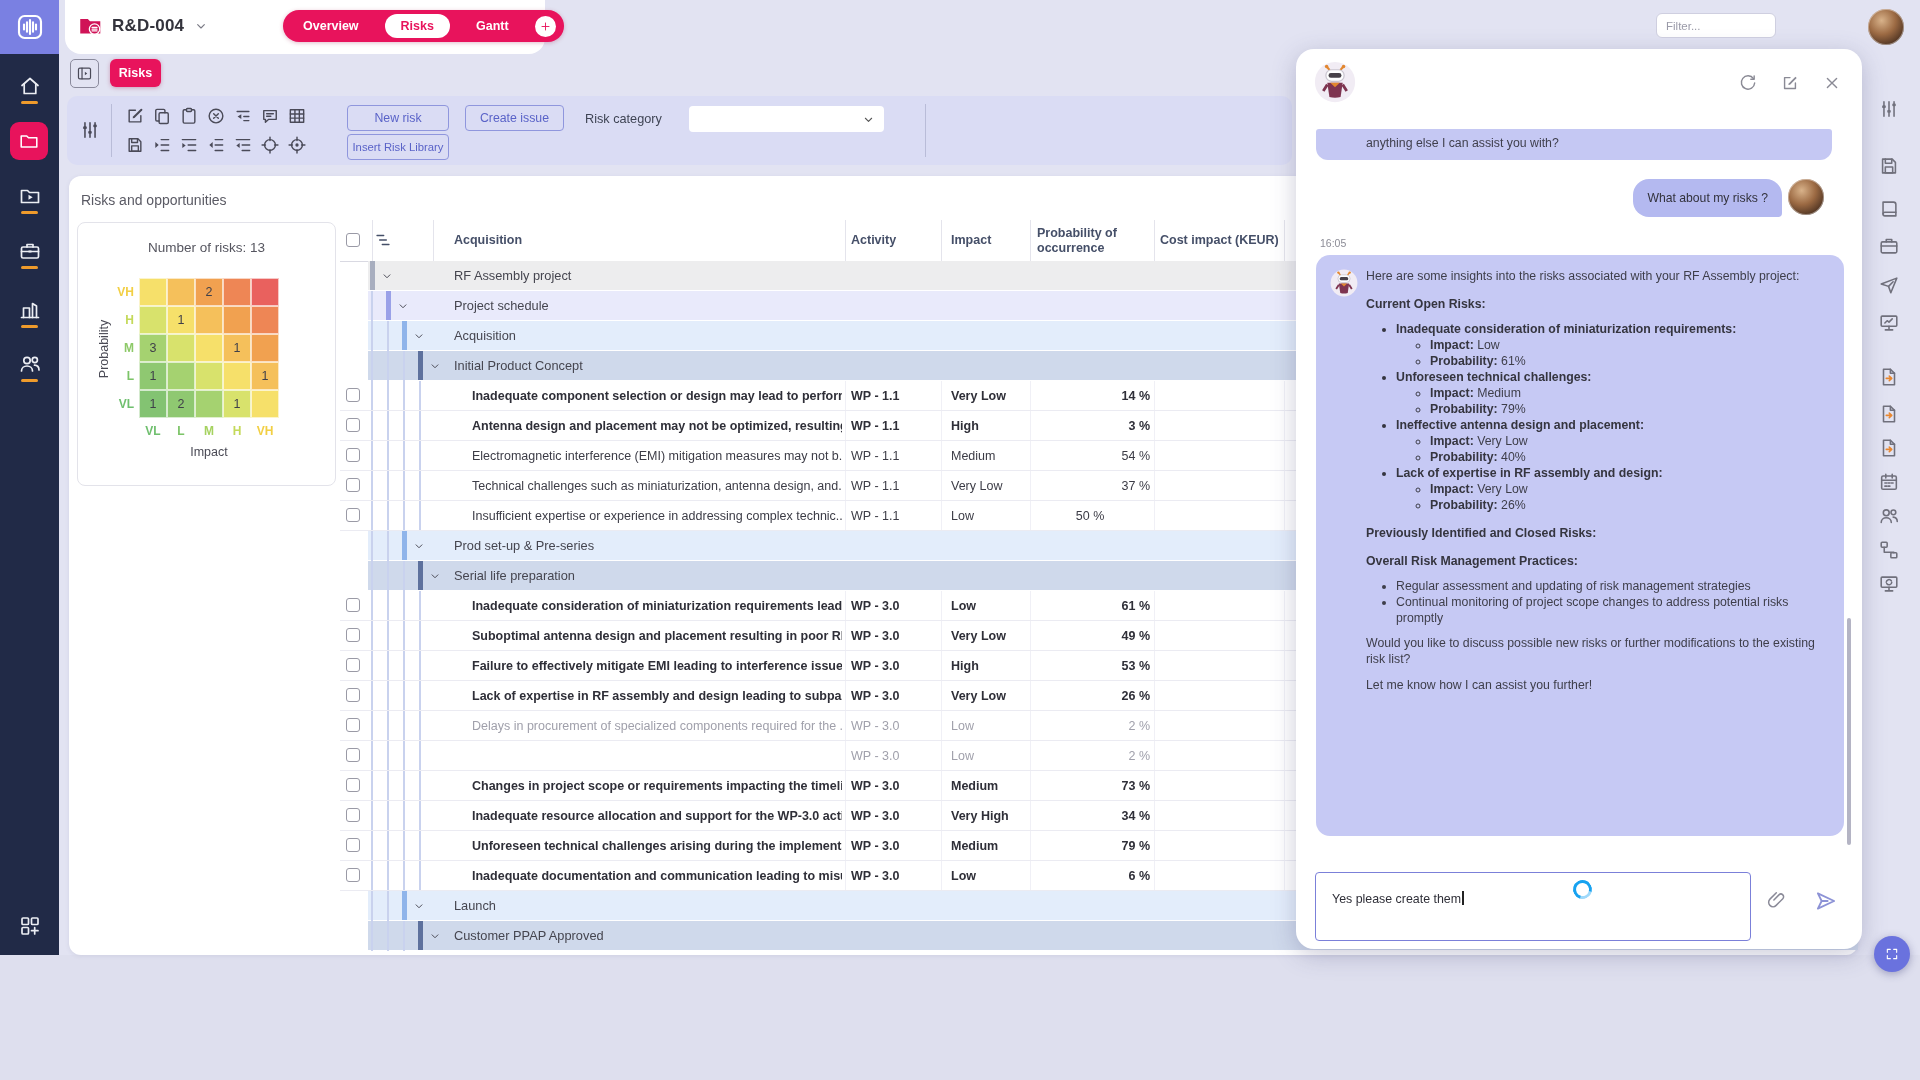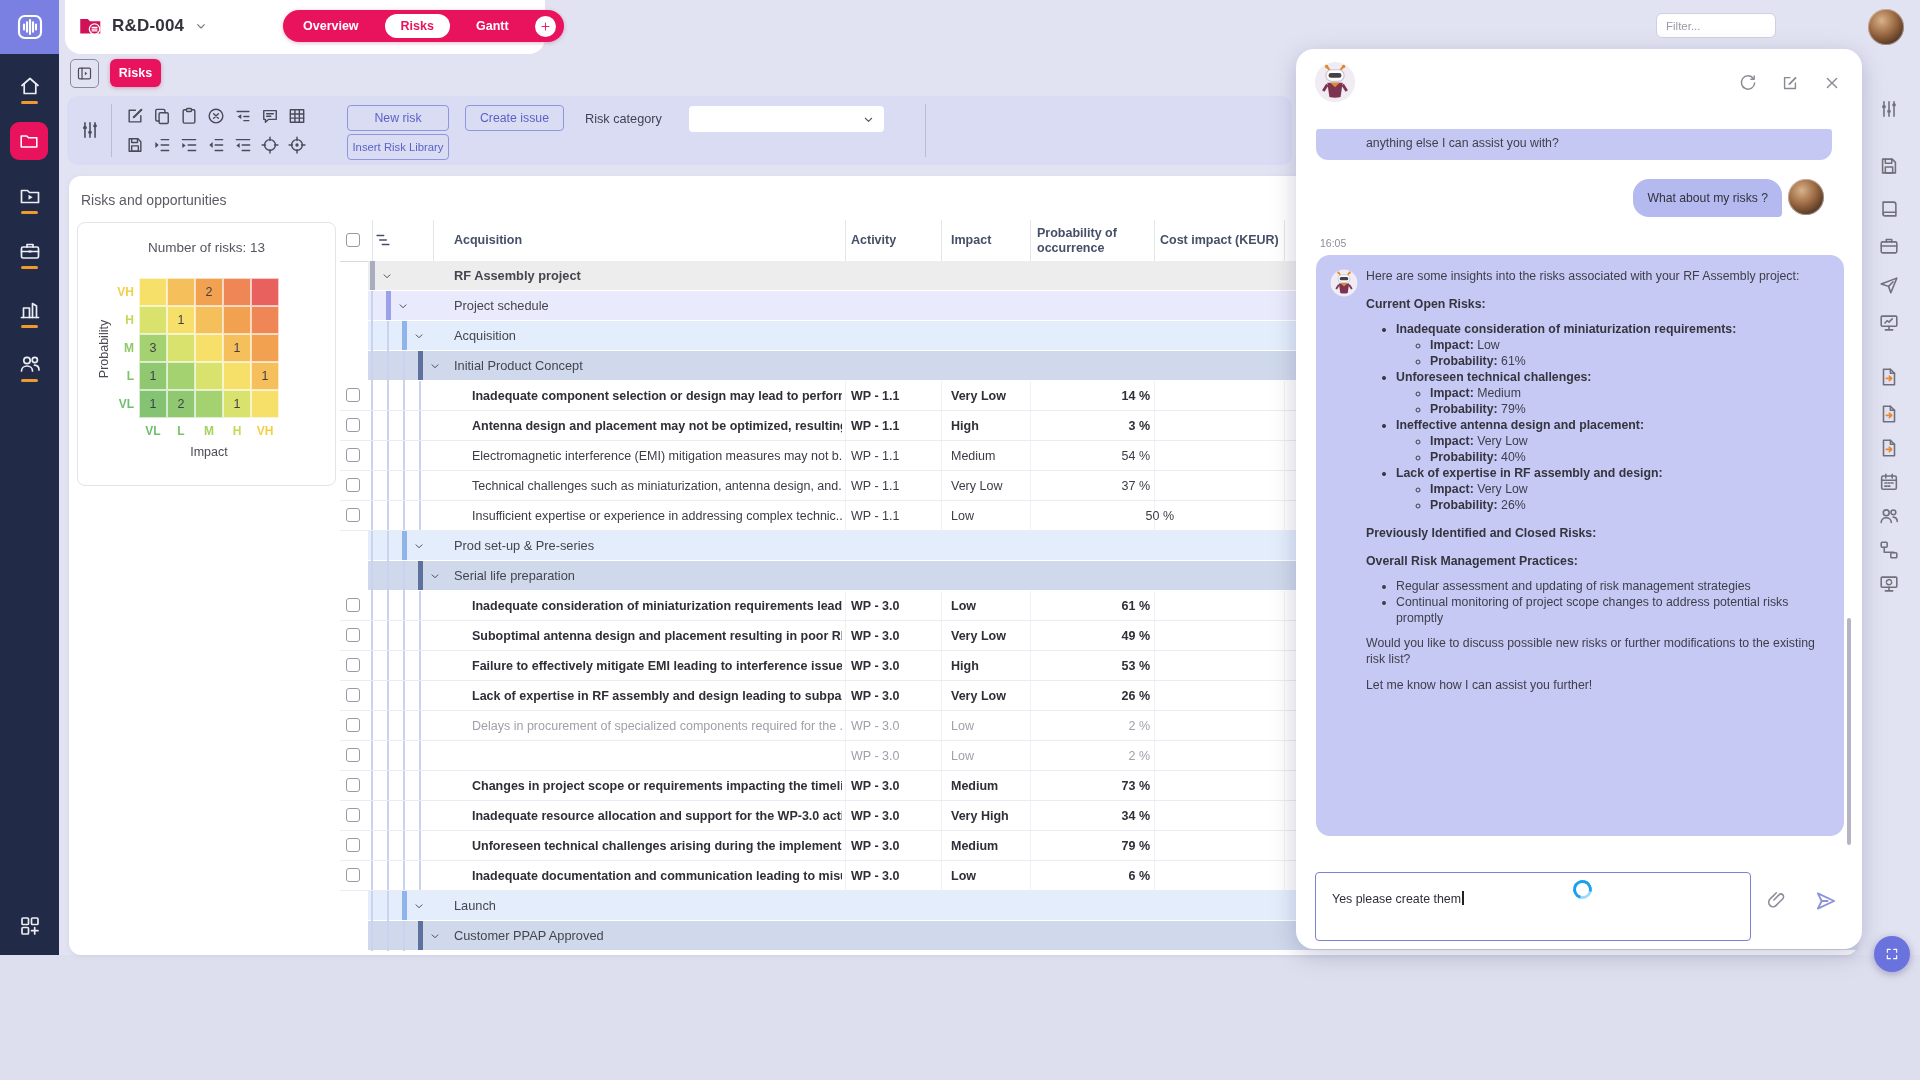--- a/index.html
+++ b/index.html
@@ -346,21 +346,21 @@
               <path d="M4 6h9M7.5 12h9M11 18h9"></path>
             </svg>
           </div>
           <div class="th" style="left: 114px; width: 380px;">Acquisition</div>
           <div class="th" style="left: 511px; width: 90px;">Activity</div>
           <div class="th" style="left: 611px; width: 80px;">Impact</div>
           <div class="th" style="left: 697px; width: 86px;">Probability of occurrence</div>
           <div class="th" style="left: 820px; width: 140px;">Cost impact (KEUR)</div>
         </div>
       <div id="tbody">
-          <div class="trow" style="top: 41px; font-weight: bold;">
+          <div class="trow" style="top: 41px;">
             <div class="abs" style="left: 28px; right: 0px; top: 0px; height: 29px; background: rgb(237, 237, 238);"></div>
             <div class="gbar" style="left: 30px; background: rgb(168, 174, 191); height: 29px;"></div>
             <div class="gchev" style="left: 40px;">
               <svg class="ic" viewBox="0 0 24 24" style="width:100%;height:100%">
                 <path d="M7 10l5 5 5-5"></path>
               </svg>
             </div>
             <div class="glabel">RF Assembly project</div>
           </div>
           <div class="trow" style="top: 71px;">
@@ -474,21 +474,21 @@
             <div class="rline" style="left: 814px;"></div>
             <div class="rline" style="left: 944px;"></div>
             <div class="checkbox" style="left: 6px; top: 7px;"></div>
             <div class="guide" style="left: 31px;"></div>
             <div class="guide" style="left: 47px;"></div>
             <div class="guide" style="left: 63px;"></div>
             <div class="guide" style="left: 79px;"></div>
             <div class="cell" style="left: 132px; width: 370px;">Insufficient expertise or experience in addressing complex technic...</div>
             <div class="cell" style="left: 511px; width: 90px;">WP - 1.1</div>
             <div class="cell" style="left: 611px; width: 80px;">Low</div>
-            <div class="cell" style="left: 714px; width: 120px; text-align: right;">50 %</div>
+            <div class="cell" style="left: 690px; width: 120px; text-align: center;">50 %</div>
             <div class="cell" style="left: 820px; width: 130px; text-align: right;"></div>
           </div>
           <div class="trow" style="top: 311px;">
             <div class="abs" style="left: 28px; right: 0px; top: 0px; height: 29px; background: rgb(227, 237, 251);"></div>
             <div class="guide" style="left: 31px;"></div>
             <div class="guide" style="left: 47px;"></div>
             <div class="gbar" style="left: 62px; background: rgb(143, 180, 234); height: 29px;"></div>
             <div class="gchev" style="left: 72px;">
               <svg class="ic" viewBox="0 0 24 24" style="width:100%;height:100%">
                 <path d="M7 10l5 5 5-5"></path>

